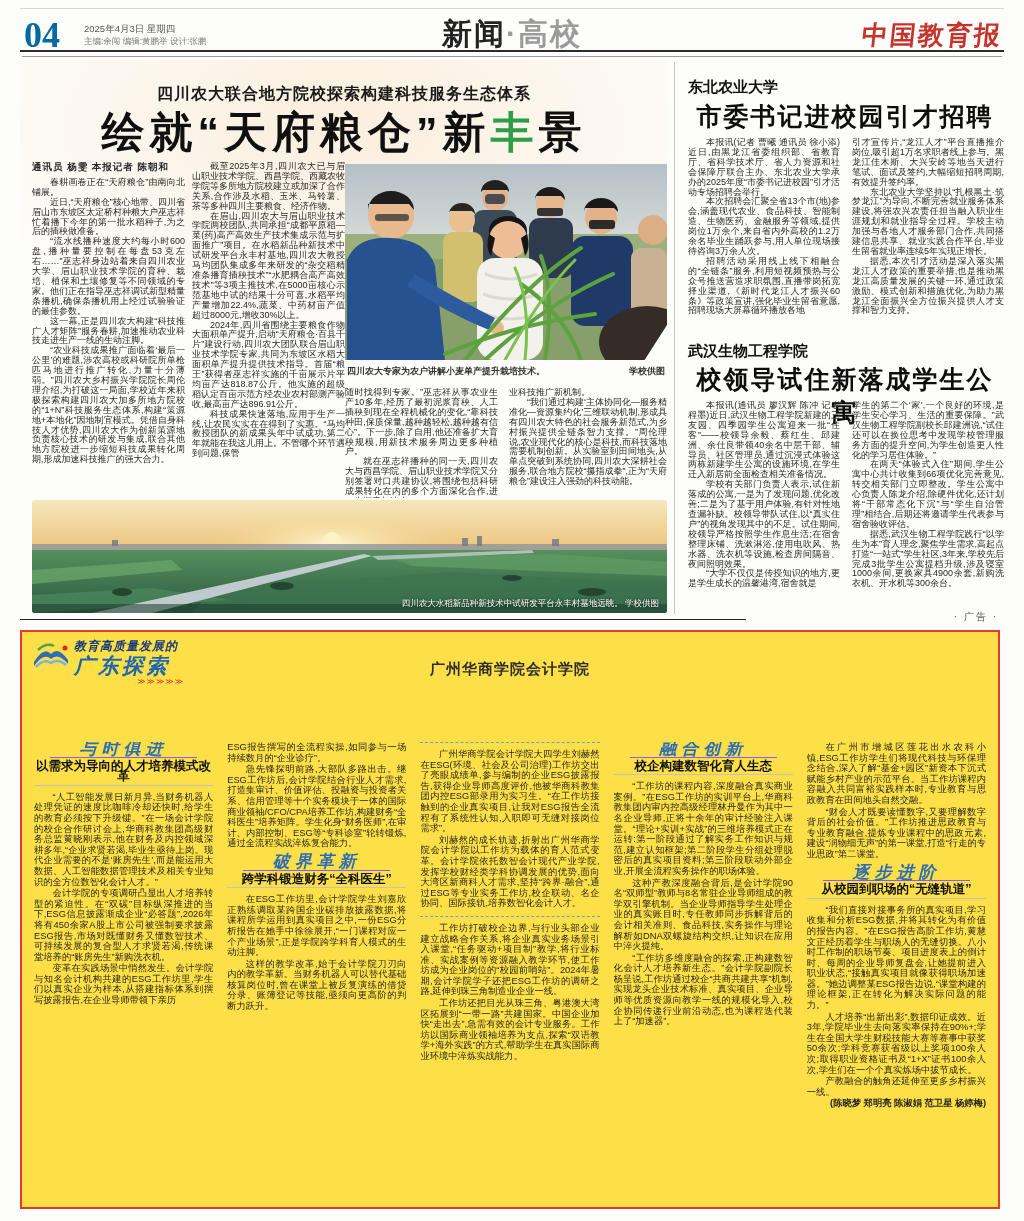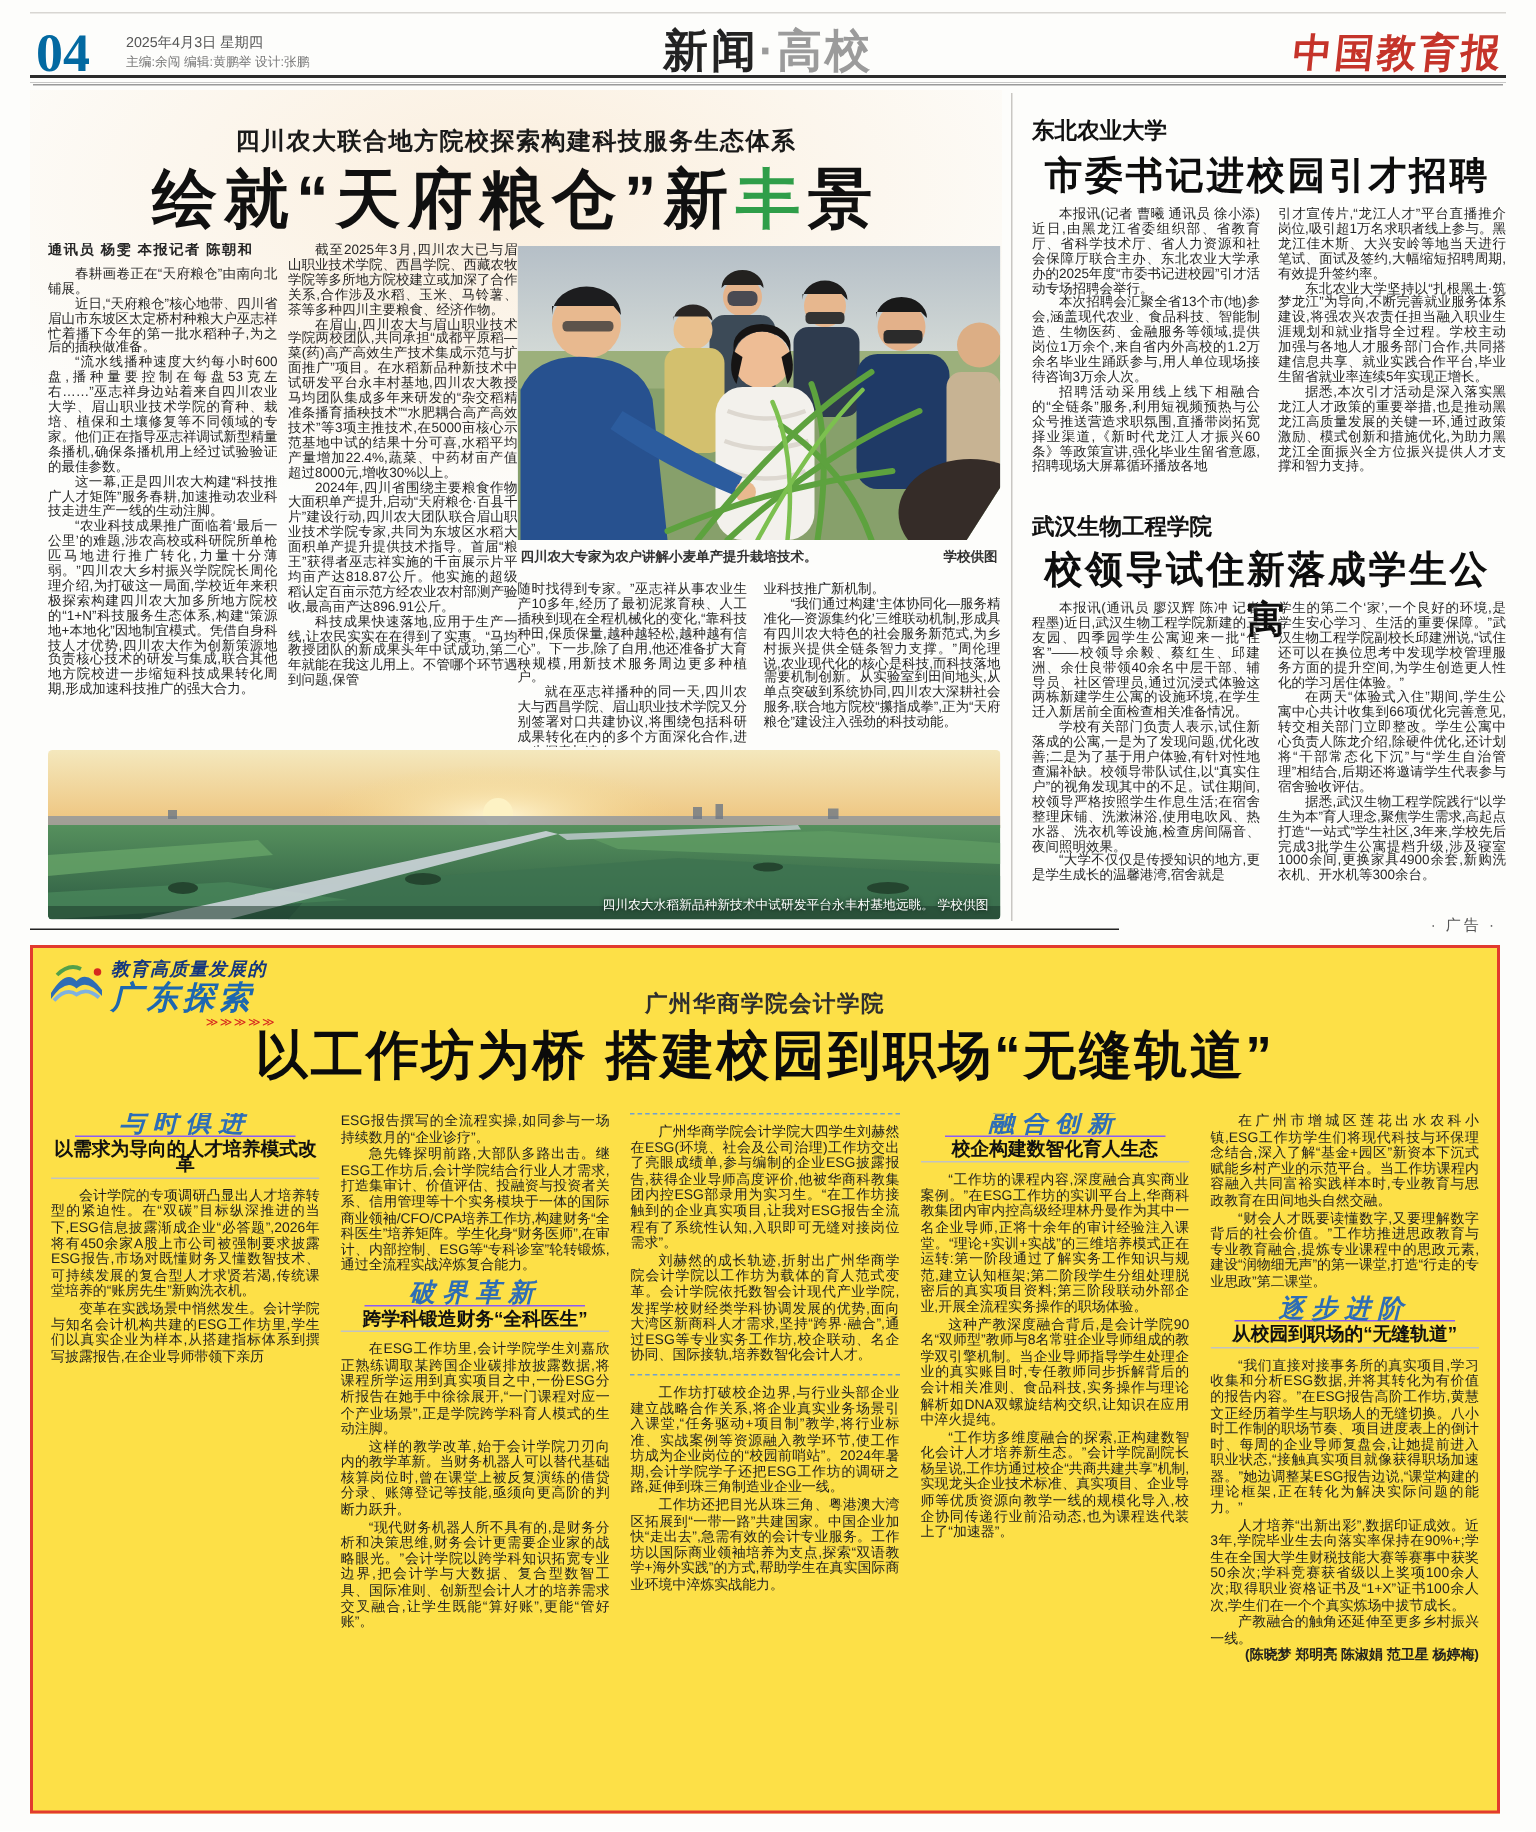--- a/index.html
+++ b/index.html
@@ -276,39 +276,38 @@
         </span>
         <span>
           <div class="b1">教育高质量发展的</div>
           <div class="b2">广东探索</div>
           <div class="arrows">≫≫≫≫≫</div>
         </span>
       </div>
     </div>
 
     <div class="abs" id="ad-kicker">广州华商学院会计学院</div>
-    <div class="abs" id="ad-headline">以工作坊为桥 搭建校园到职场“无缝轨道”</div>
 
     <div class="abs" id="ad-cols">
 
       <div class="acol">
         <div class="ascript">与时俱进</div>
         <div class="asub">以需求为导向的人才培养模式改革</div>
+        <p>“人工智能发展日新月异,当财务机器人处理凭证的速度比咖啡冷却还快时,给学生的教育必须按下升级键。”在一场会计学院的校企合作研讨会上,华商科教集团高级财务总监黄晓刚表示,他在财务及内控领域深耕多年,“企业求贤若渴,毕业生亟待上岗。现代企业需要的不是‘账房先生’,而是能运用大数据、人工智能数据管理技术及相关专业知识的全方位数智化会计人才。”</p>
         <p>会计学院的专项调研凸显出人才培养转型的紧迫性。在“双碳”目标纵深推进的当下,ESG信息披露渐成企业“必答题”,2026年将有450余家A股上市公司被强制要求披露ESG报告,市场对既懂财务又懂数智技术、可持续发展的复合型人才求贤若渴,传统课堂培养的“账房先生”新购洗衣机。</p>
         <p>变革在实践场景中悄然发生。会计学院与知名会计机构共建的ESG工作坊里,学生们以真实企业为样本,从搭建指标体系到撰写披露报告,在企业导师带领下亲历</p>
       </div>
 
       <div class="acol">
         <p class="cont">ESG报告撰写的全流程实操,如同参与一场持续数月的“企业诊疗”。</p>
         <p>急先锋探明前路,大部队多路出击。继ESG工作坊后,会计学院结合行业人才需求,打造集审计、价值评估、投融资与投资者关系、信用管理等十个实务模块于一体的国际商业领袖/CFO/CPA培养工作坊,构建财务“全科医生”培养矩阵。学生化身“财务医师”,在审计、内部控制、ESG等“专科诊室”轮转锻炼,通过全流程实战淬炼复合能力。</p>
         <div class="ascript mid">破界革新</div>
         <div class="asub">跨学科锻造财务“全科医生”</div>
         <p>在ESG工作坊里,会计学院学生刘嘉欣正熟练调取某跨国企业碳排放披露数据,将课程所学运用到真实项目之中,一份ESG分析报告在她手中徐徐展开,“一门课程对应一个产业场景”,正是学院跨学科育人模式的生动注脚。</p>
         <p>这样的教学改革,始于会计学院刀刃向内的教学革新。当财务机器人可以替代基础核算岗位时,曾在课堂上被反复演练的借贷分录、账簿登记等技能,亟须向更高阶的判断力跃升。</p>
-        <p>“现代财务机器人所不具有的,是财务分析和决策思维,财务会计更需要企业家的战略眼光。”会计学院以跨学科知识拓宽专业边界,把会计学与大数据、复合型数智工具、国际准则、创新型会计人才的培养需求交叉融合,让学生既能“算好账”,更能“管好账”。</p>
       </div>
 
       <div class="acol">
         <div class="lead-box">
           <p>广州华商学院会计学院大四学生刘赫然在ESG(环境、社会及公司治理)工作坊交出了亮眼成绩单,参与编制的企业ESG披露报告,获得企业导师高度评价,他被华商科教集团内控ESG部录用为实习生。“在工作坊接触到的企业真实项目,让我对ESG报告全流程有了系统性认知,入职即可无缝对接岗位需求”。</p>
           <p>刘赫然的成长轨迹,折射出广州华商学院会计学院以工作坊为载体的育人范式变革。会计学院依托数智会计现代产业学院,发挥学校财经类学科协调发展的优势,面向大湾区新商科人才需求,坚持“跨界·融合”,通过ESG等专业实务工作坊,校企联动、名企协同、国际接轨,培养数智化会计人才。</p>
         </div>
         <p>工作坊打破校企边界,与行业头部企业建立战略合作关系,将企业真实业务场景引入课堂,“任务驱动+项目制”教学,将行业标准、实战案例等资源融入教学环节,使工作坊成为企业岗位的“校园前哨站”。2024年暑期,会计学院学子还把ESG工作坊的调研之路,延伸到珠三角制造业企业一线。</p>
         <p>工作坊还把目光从珠三角、粤港澳大湾区拓展到“一带一路”共建国家。中国企业加快“走出去”,急需有效的会计专业服务。工作坊以国际商业领袖培养为支点,探索“双语教学+海外实践”的方式,帮助学生在真实国际商业环境中淬炼实战能力。</p>
       </div>

